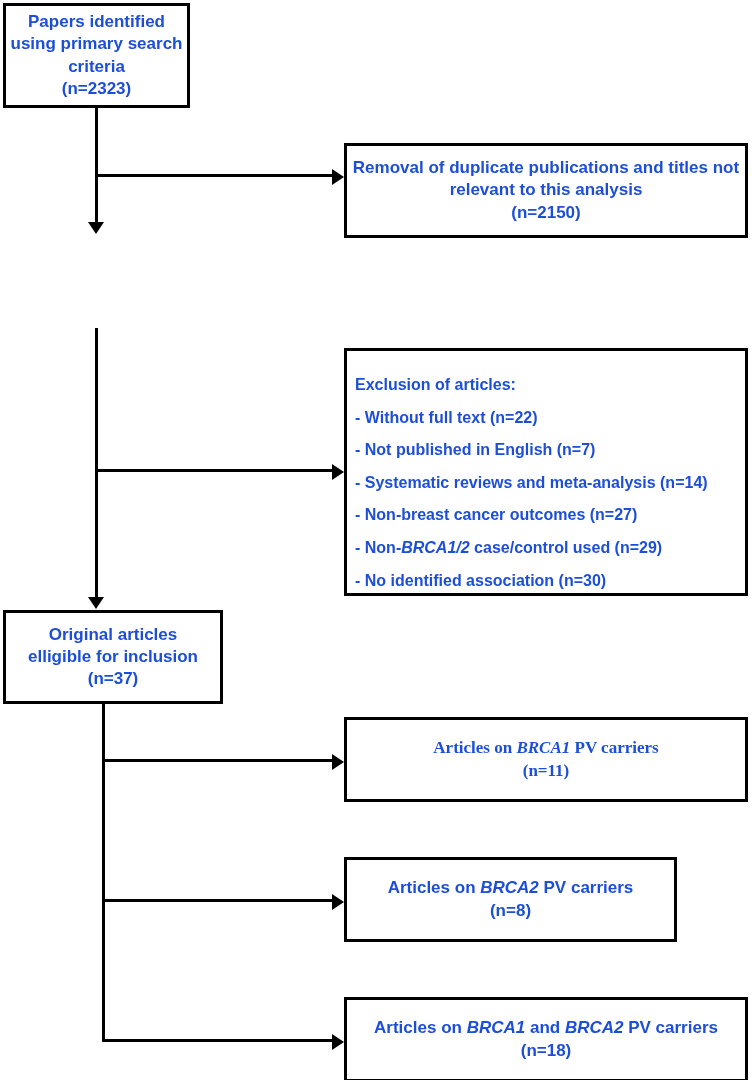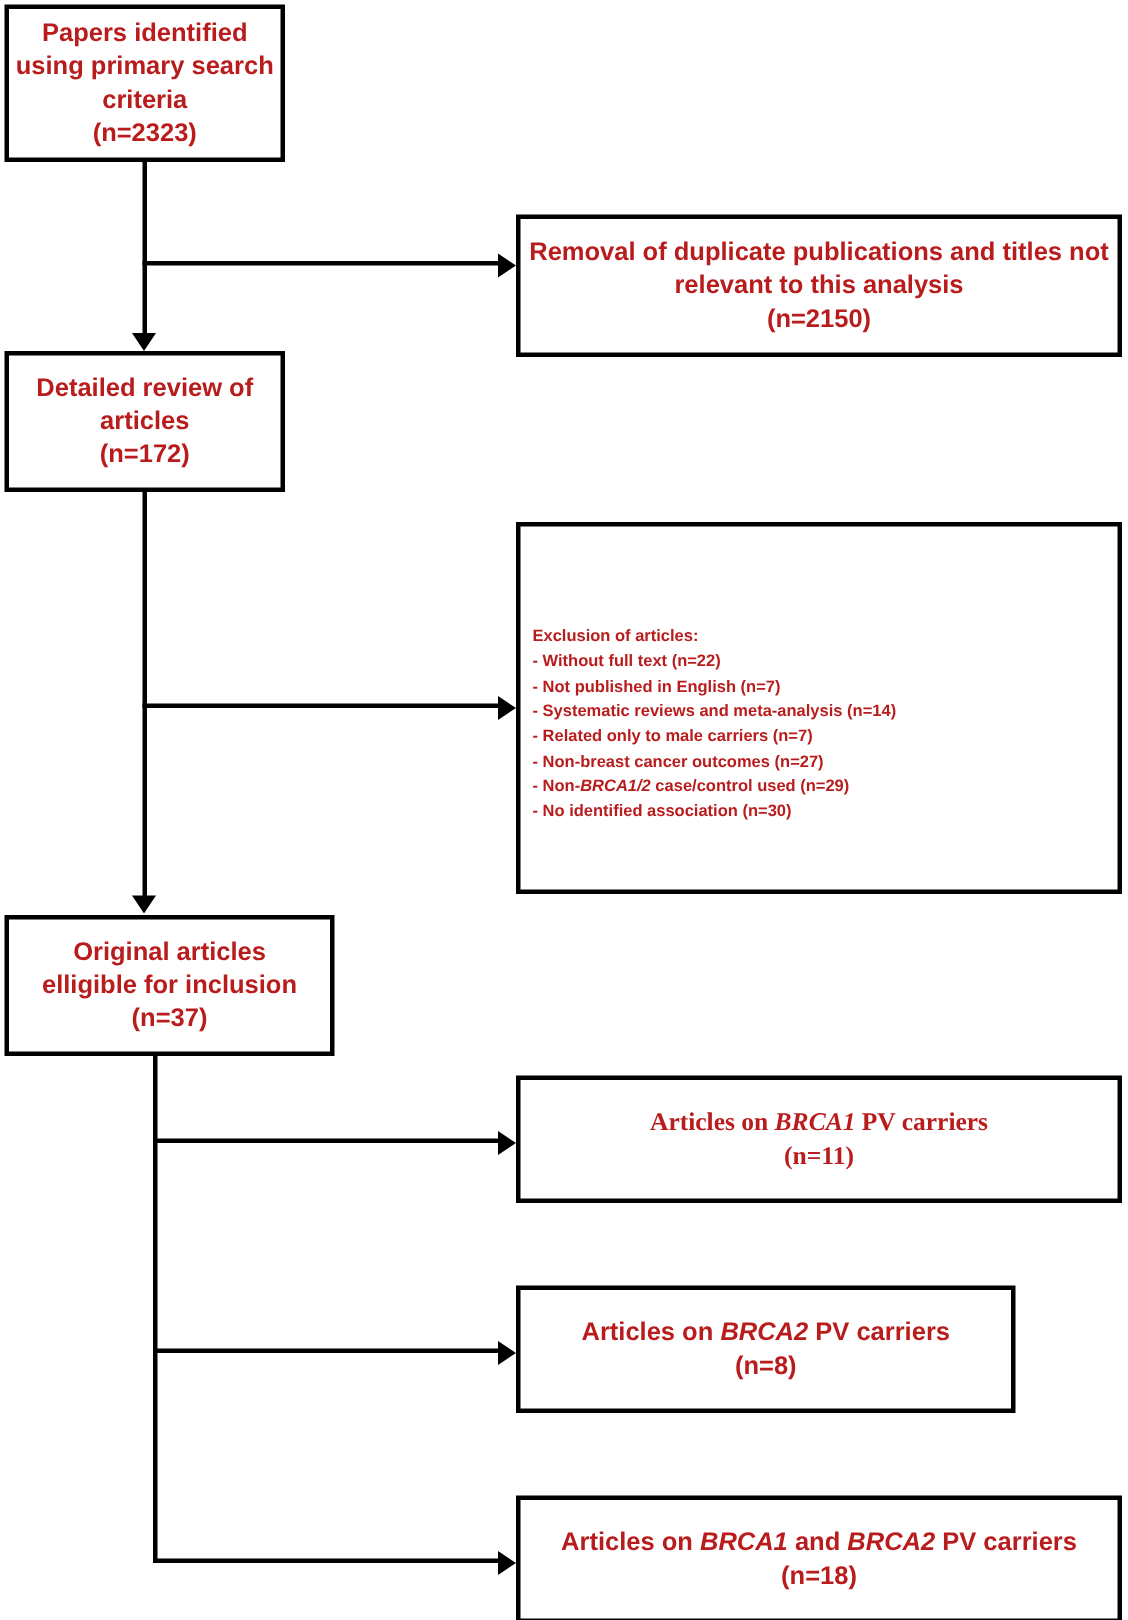--- a/index.html
+++ b/index.html
@@ -19,37 +19,37 @@
   
   .box {
     position: absolute;
     box-sizing: border-box;
     border: 3px solid #000000;
     background: #ffffff;
     display: flex;
     flex-direction: column;
     align-items: center;
     justify-content: center;
-    color: #b91c1c;
+    color: #1d4ed8;
     font-weight: bold;
     line-height: 1.30;
     text-align: center;
   }
   .box .ln { display: block; white-space: nowrap; }
 
   .box.left  { font-size: 17px; }
   .box.right { font-size: 17px; }
 
   
   .box.listbox {
     align-items: flex-start;
-    justify-content: center;
+    justify-content: space-between;
     text-align: left;
     padding: 22px 0 0 8px;
-    font-size: 11px;
+    font-size: 16px;
     line-height: 1.52;
   }
   .box.listbox .ln { white-space: nowrap; }
 
   .ital { font-style: italic; }
 
   
   .vline {
     position: absolute;
     width: 3px;
@@ -92,38 +92,32 @@
 
   <div class="hline" style="left:95px; top:174px; width:237px;"></div>
   <div class="arrow-right" style="left:332px; top:169px;"></div>
 
   <div class="box right" style="left:344px; top:143px; width:404px; height:95px;">
     <span class="ln">Removal of duplicate publications and titles not</span>
     <span class="ln">relevant to this analysis</span>
     <span class="ln">(n=2150)</span>
   </div>
 
-  <div class="box left" style="left:3px; top:234px; width:187px; height:94px;">
-    <span class="ln">Detailed review of</span>
-    <span class="ln">articles</span>
-    <span class="ln">(n=172)</span>
-  </div>
 
   <div class="vline" style="left:95px; top:328px; height:272px;"></div>
   <div class="arrow-down" style="left:88px; top:597px;"></div>
 
   <div class="hline" style="left:95px; top:469px; width:237px;"></div>
   <div class="arrow-right" style="left:332px; top:464px;"></div>
 
   <div class="box listbox" style="left:344px; top:348px; width:404px; height:248px;">
     <span class="ln">Exclusion of articles:</span>
     <span class="ln">- Without full text (n=22)</span>
     <span class="ln">- Not published in English (n=7)</span>
     <span class="ln">- Systematic reviews and meta-analysis (n=14)</span>
-    <span class="ln">- Related only to male carriers (n=7)</span>
     <span class="ln">- Non-breast cancer outcomes (n=27)</span>
     <span class="ln"><span>- Non-</span><span class="ital">BRCA1/2</span><span> case/control used (n=29)</span></span>
     <span class="ln">- No identified association (n=30)</span>
   </div>
 
   <div class="box left" style="left:3px; top:610px; width:220px; height:94px;">
     <span class="ln">Original articles</span>
     <span class="ln">elligible for inclusion</span>
     <span class="ln">(n=37)</span>
   </div>

